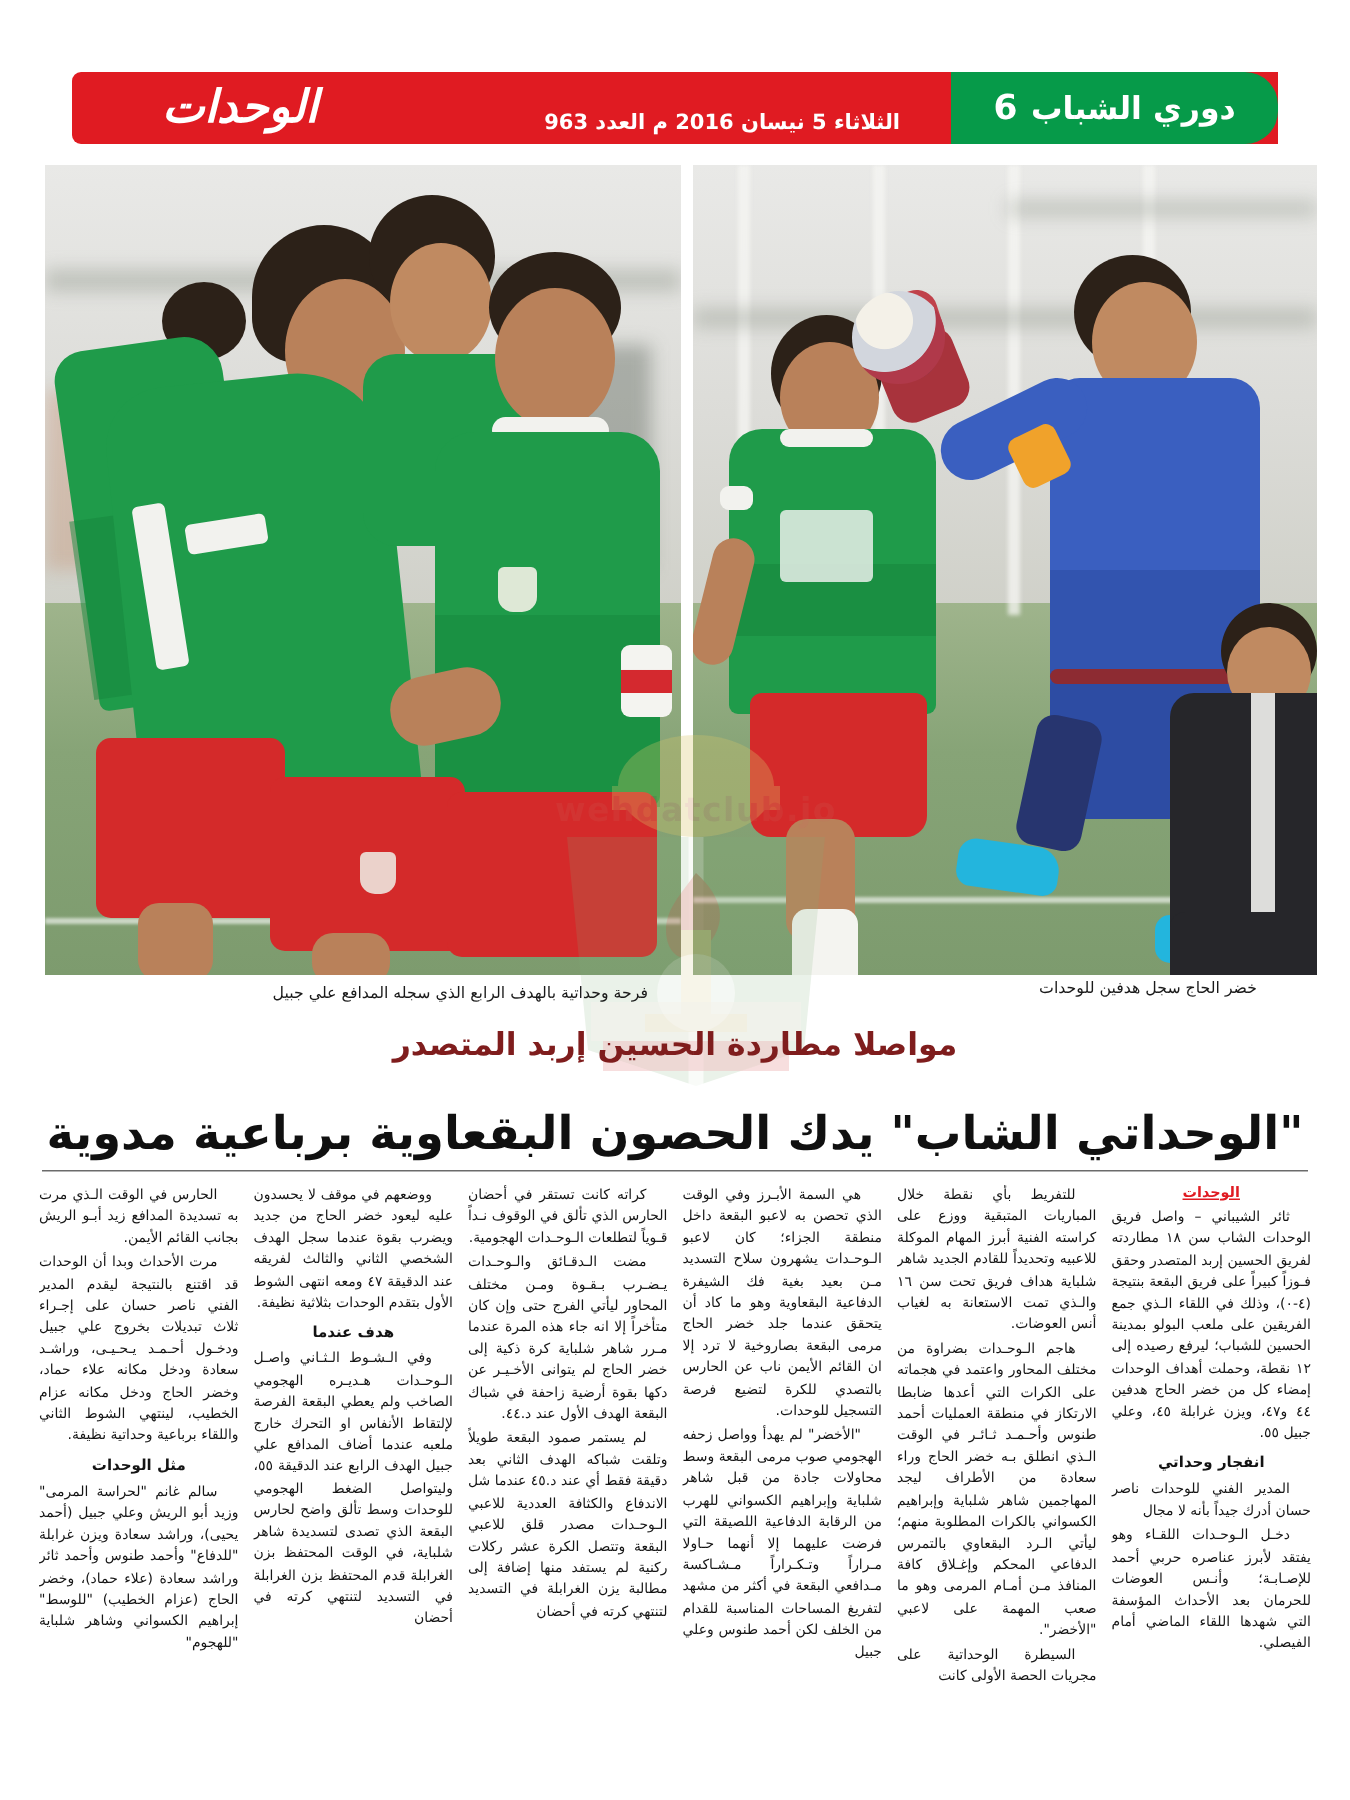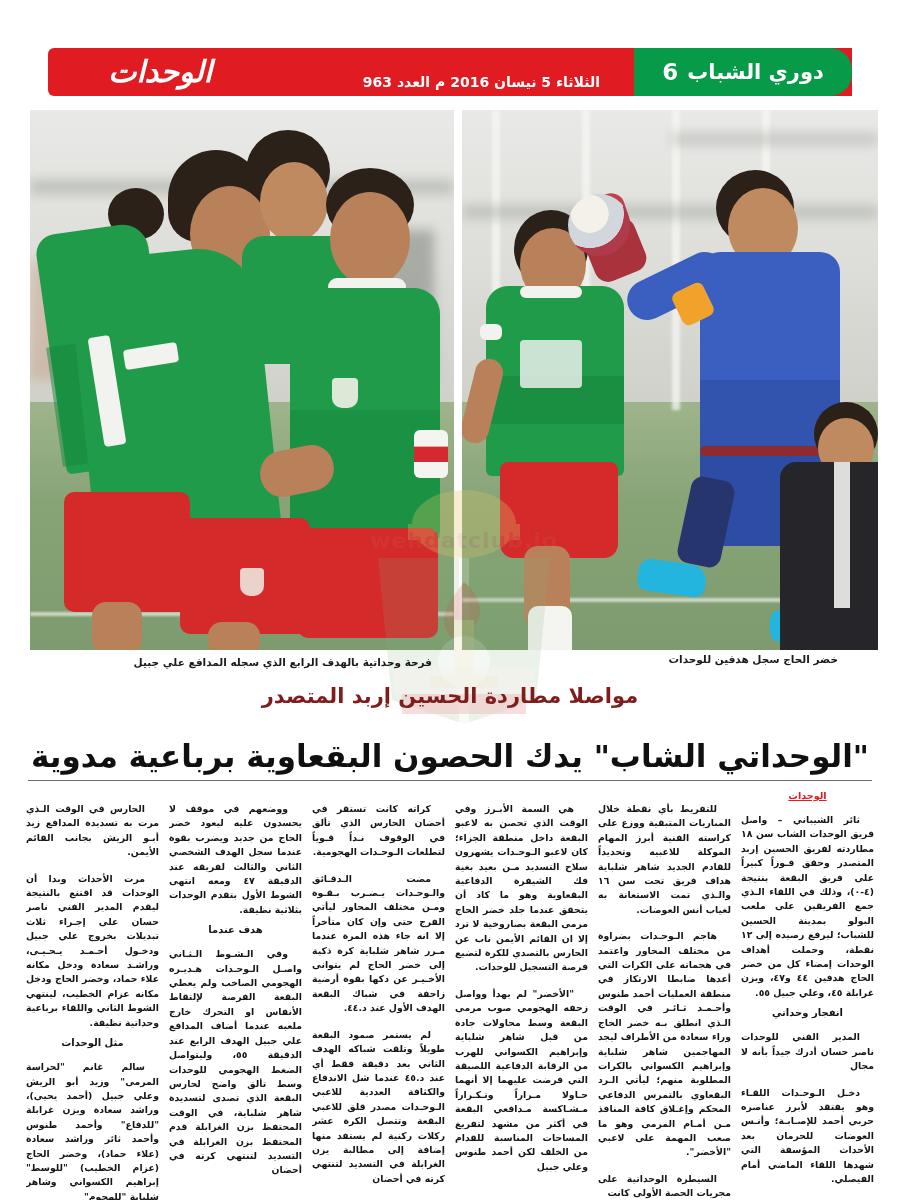--- a/index.html
+++ b/index.html
@@ -169,21 +169,21 @@
     color: #c8695f;
     letter-spacing: 1px;
     opacity: .55;
     margin-top: 48px;
   }
 
   
   .caption {
     position: absolute;
     font-size: 10.5px;
-    font-weight: bold;
+    font-weight: normal;
     color: #1a1a1a;
     line-height: 14px;
     white-space: nowrap;
     text-align: center;
   }
   .caption-left  { right: 468px; top: 655px; }
   .caption-right { right: 62px;  top: 652px; }
 
   
   .kicker {
@@ -237,26 +237,26 @@
   .col + .col::after {
     content: "";
     position: absolute;
     right: -5px;
     top: 2px;
     bottom: 0;
     width: 1px;
     background: #bdbdbd;
   }
   .col p {
-    margin: 12px 0 2px 0;
+    margin: 0 0 2px 0;
     font-size: 9.3px;
     line-height: 14.4px;
     text-align: justify;
     text-align-last: right;
-    font-weight: bold;
+    font-weight: normal;
     color: #151515;
     letter-spacing: 0;
   }
   .col p.indent { text-indent: 14px; }
   .dateline {
     display: block;
     color: #e01b22;
     font-size: 9.6px;
     font-weight: bold;
     text-align: center;

